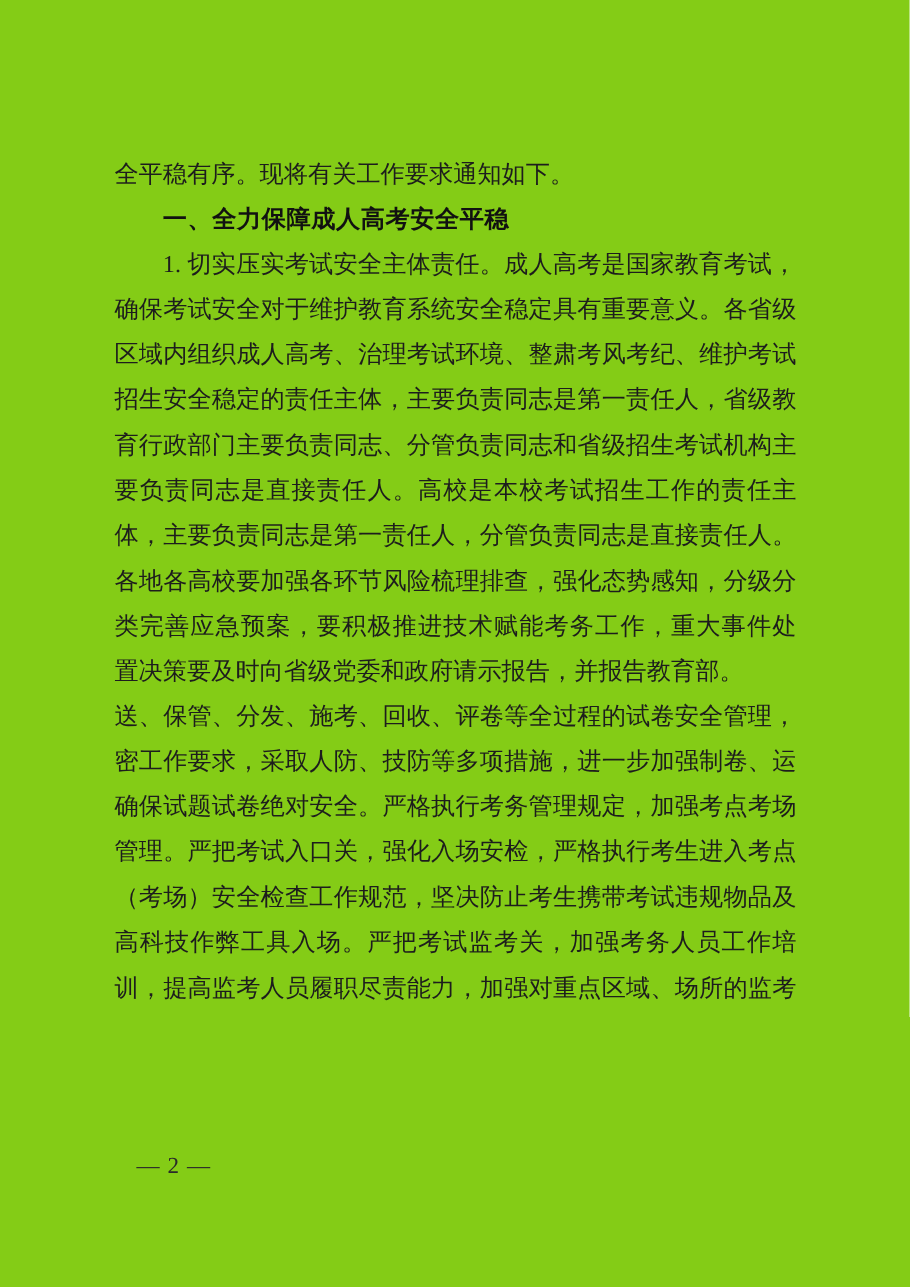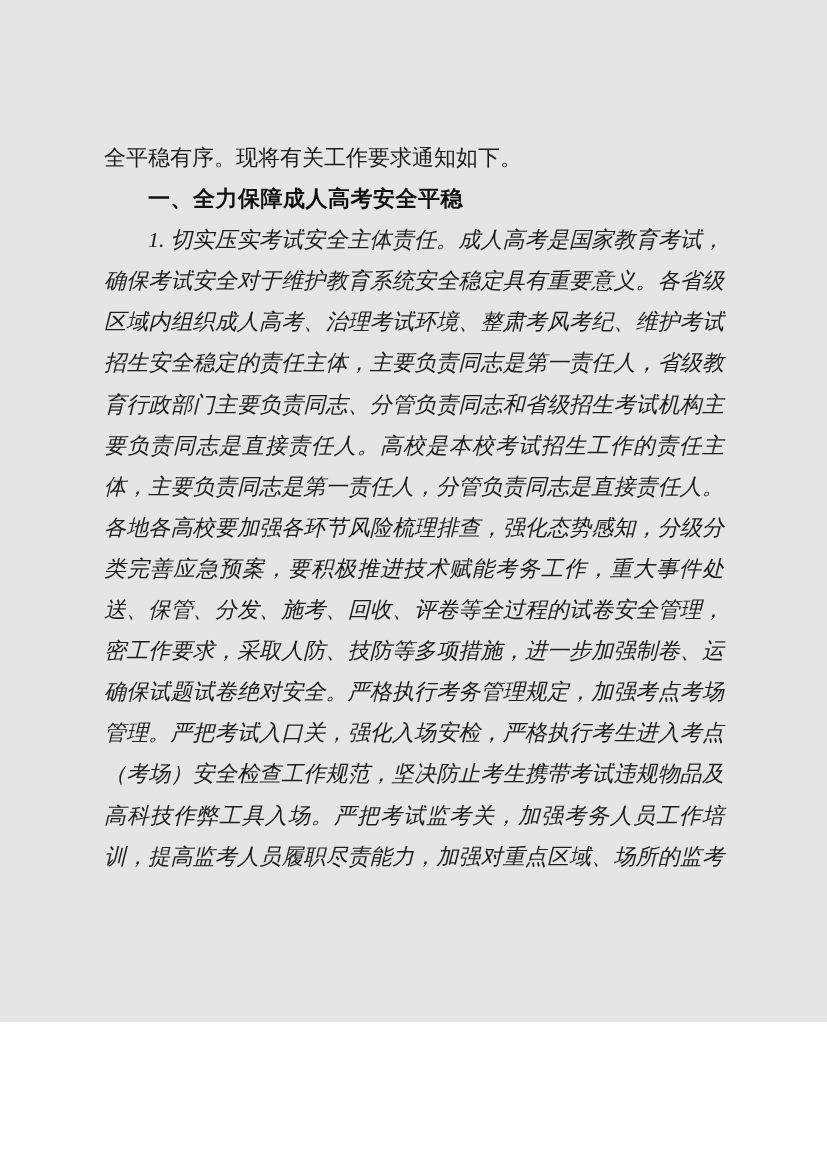--- a/index.html
+++ b/index.html
@@ -3,43 +3,42 @@
 <meta charset="utf-8">
 <style>
   html, body {
     margin: 0;
     padding: 0;
     background: #ffffff;
   }
   .page {
     position: relative;
     width: 827px;
-    height: 1022px;
-    background: #e5e5e5;
+    height: 1170px;
+    background: #84cc16;
     overflow: hidden;
   }
   .text-block {
     position: absolute;
     left: 104px;
     top: 137px;
     width: 620px;
   }
   .line {
     height: 41.1px;
     line-height: 41.1px;
     font-size: 22px;
     color: #1d1d1d;
     font-family: "Liberation Serif", serif;
     text-align: left;
   }
   .line.fill {
     text-align: justify;
     text-align-last: justify;
     text-justify: inter-character;
-    font-style: italic;
   }
   .line.indent {
     text-indent: 44px;
   }
   .line.heading {
     font-family: "Liberation Sans", sans-serif;
     font-weight: 700;
     color: #111111;
     letter-spacing: 0.5px;
   }
@@ -64,20 +63,21 @@
     <div class="line heading indent">一、全力保障成人高考安全平稳</div>
     <div class="line indent fill">1. 切实压实考试安全主体责任。成人高考是国家教育考试，</div>
     <div class="line fill">确保考试安全对于维护教育系统安全稳定具有重要意义。各省级</div>
     <div class="line fill">区域内组织成人高考、治理考试环境、整肃考风考纪、维护考试</div>
     <div class="line fill">招生安全稳定的责任主体，主要负责同志是第一责任人，省级教</div>
     <div class="line fill">育行政部门主要负责同志、分管负责同志和省级招生考试机构主</div>
     <div class="line fill">要负责同志是直接责任人。高校是本校考试招生工作的责任主</div>
     <div class="line fill">体，主要负责同志是第一责任人，分管负责同志是直接责任人。</div>
     <div class="line fill">各地各高校要加强各环节风险梳理排查，强化态势感知，分级分</div>
     <div class="line fill">类完善应急预案，要积极推进技术赋能考务工作，重大事件处</div>
+    <div class="line">置决策要及时向省级党委和政府请示报告，并报告教育部。</div>
     <div class="line fill">送、保管、分发、施考、回收、评卷等全过程的试卷安全管理，</div>
     <div class="line fill">密工作要求，采取人防、技防等多项措施，进一步加强制卷、运</div>
     <div class="line fill">确保试题试卷绝对安全。严格执行考务管理规定，加强考点考场</div>
     <div class="line fill">管理。严把考试入口关，强化入场安检，严格执行考生进入考点</div>
     <div class="line fill">（考场）安全检查工作规范，坚决防止考生携带考试违规物品及</div>
     <div class="line fill">高科技作弊工具入场。严把考试监考关，加强考务人员工作培</div>
     <div class="line fill">训，提高监考人员履职尽责能力，加强对重点区域、场所的监考</div>
   </div>
   <div class="footer">— 2 —</div>
 </div>

